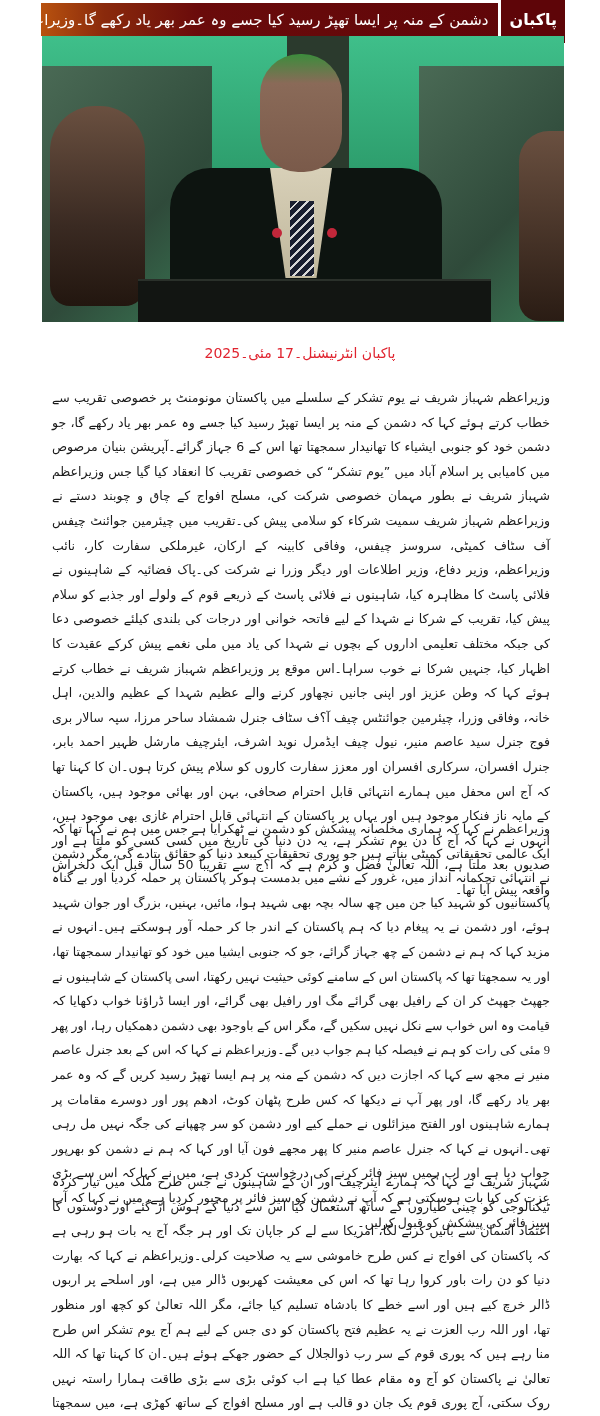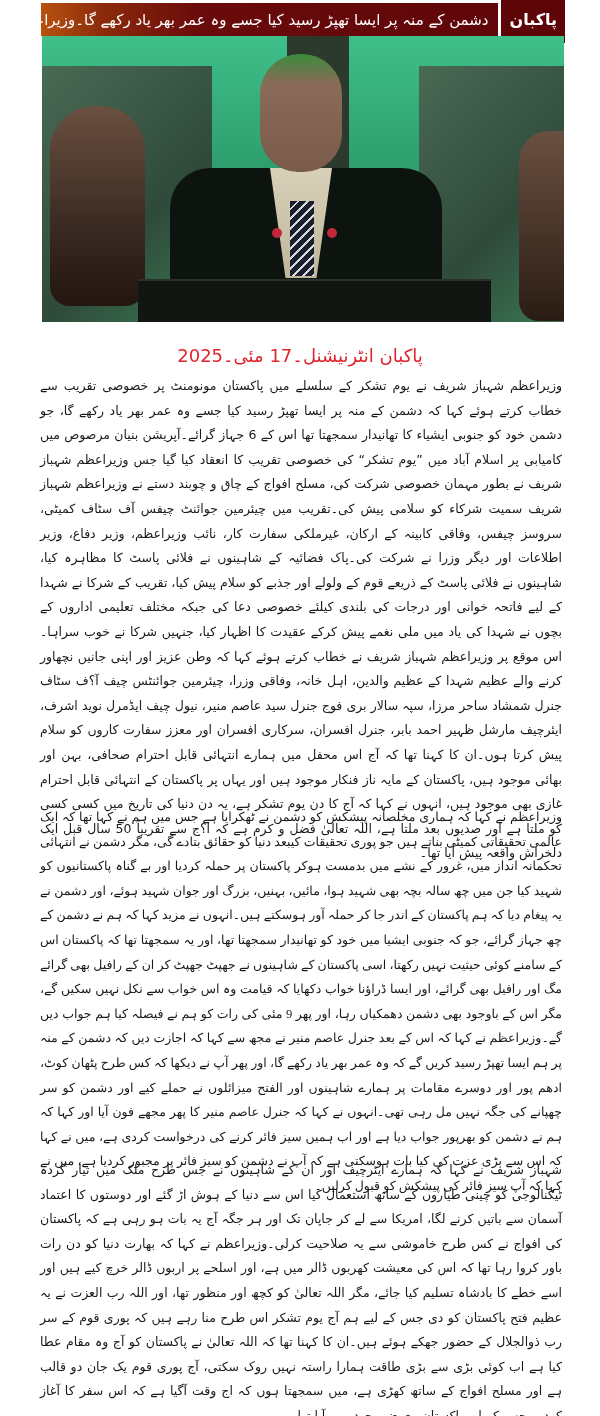--- a/index.html
+++ b/index.html
@@ -30,25 +30,25 @@
     .photo .speaker-body { position: absolute; left: 128px; top: 132px; width: 272px; height: 120px;
                            border-radius: 40px 40px 0 0; background: #0d1410; }
     .photo .shirt { position: absolute; left: 228px; top: 132px; width: 62px; height: 110px;
                     background: linear-gradient(#d8d0b8, #bfb79c); clip-path: polygon(0 0,100% 0,75% 100%,25% 100%); }
     .photo .tie { position: absolute; left: 248px; top: 165px; width: 24px; height: 75px;
                   background: repeating-linear-gradient(135deg, #1a1f30 0 5px, #d8d8d8 5px 7px); }
     .photo .podium { position: absolute; left: 96px; top: 243px; width: 353px; height: 50px;
                      background: #121512; border-top: 2px solid #2a302a; }
     .photo .mic { position: absolute; top: 192px; width: 10px; height: 10px; border-radius: 50%; background: #c2273a; }
     .dateline { position: absolute; left: 0; right: 0; top: 345px; text-align: center; color: #e0242f;
-                font-size: 18px; direction: rtl; }
+                font-size: 14px; direction: rtl; }
     .article { position: absolute; left: 40px; width: 522px; direction: rtl; text-align: justify;
                text-align-last: right; color: #1a1a1a; font-size: 12.5px; line-height: 24.6px;
                font-family: "DejaVu Sans", sans-serif; }
-    .article p { margin: 0; }
+    .article p { margin: 12px; }
     .p1 { top: 374px; }
     .p2 { top: 805px; font-family: Liberation Serif, serif; }
     .p3 { top: 1158px; }
   </style>
 </head>
 <body>
 
 <div class="banner">
   <div class="brand">پاکبان</div>
   <div class="headline">دشمن کے منہ پر ایسا تھپڑ رسید کیا جسے وہ عمر بھر یاد رکھے گا۔وزیراعظم</div>

